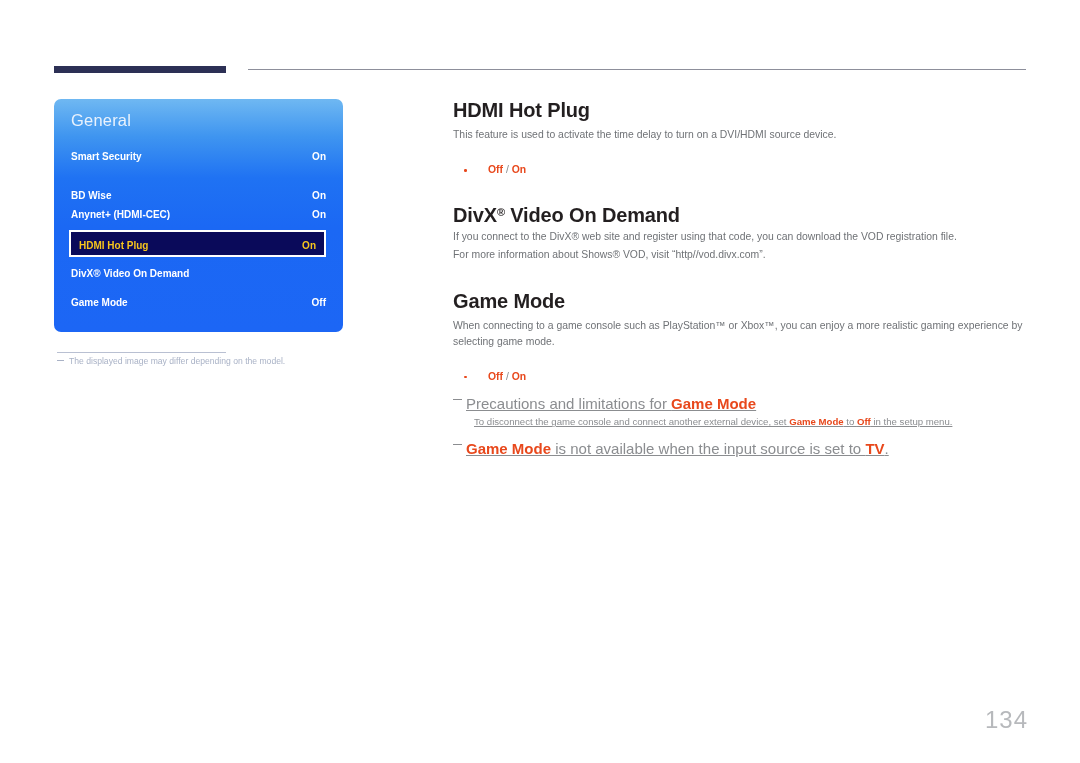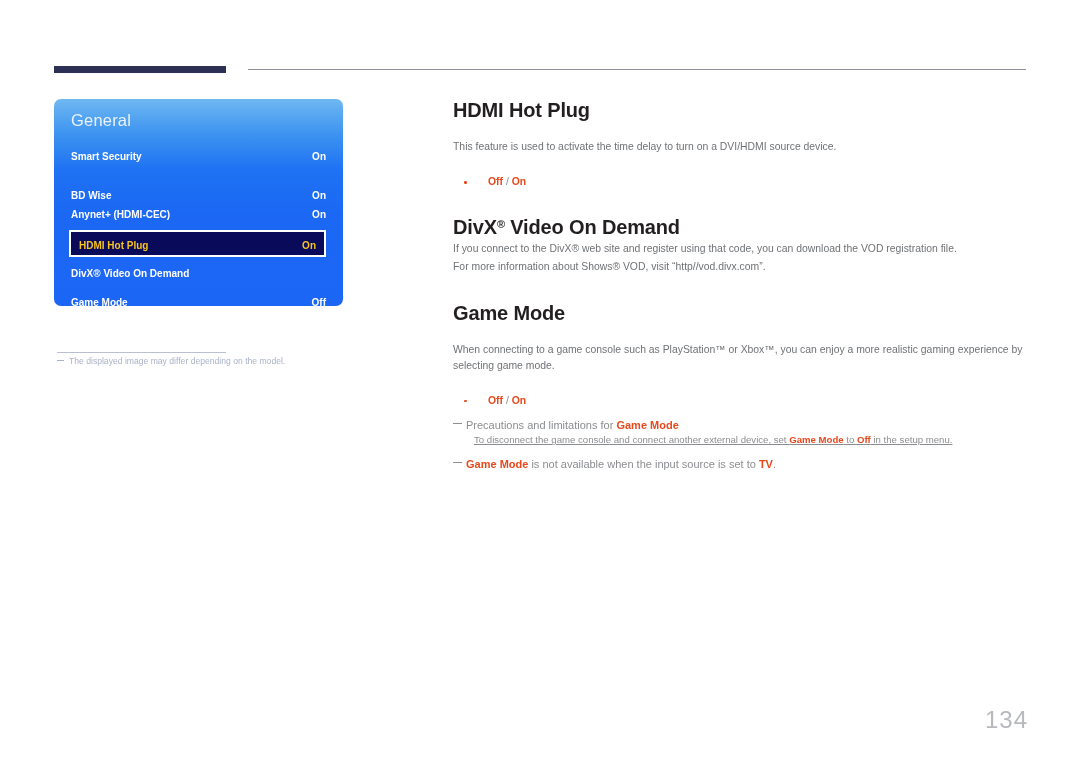--- a/index.html
+++ b/index.html
@@ -40,21 +40,21 @@
     height: 1px;
     background: #8d8f9b;
   }
 
   
   #osd-panel {
     position: absolute;
     left: 54px;
     top: 99px;
     width: 289px;
-    height: 207px;
+    height: 233px;
     border-radius: 7px;
     background: linear-gradient(to bottom,
         #6fb8f2 0%,
         #3f95f0 16%,
         #1f72f3 34%,
         #1b68f4 55%,
         #1c66f5 100%);
     overflow: hidden;
   }
   #osd-panel .osd-title {
@@ -179,46 +179,47 @@
   }
   .bullet-line .opts {
     display: inline-block;
     margin-left: 24px;
     font-weight: bold;
   }
   .bullet-line .opts .opt { color: #e8481c; }
   .bullet-line .opts .sep { color: #8b8d90; font-weight: normal; }
 
   .note-line {
-    font-size: 11px;
+    font-size: 15px;
     color: #8b8d90;
     line-height: 1.5;
     position: relative;
     padding-left: 13px;
+    text-decoration: underline;
   }
   .note-line .lead-dash {
     position: absolute;
     left: 0;
     top: 6px;
     width: 9px;
     height: 1.6px;
     background: #8b8d90;
   }
   .note-line .em { color: #e8481c; font-weight: bold; }
   .note-sub {
     font-size: 9.6px;
     color: #8b8d90;
     line-height: 1.5;
     padding-left: 21px;
     text-decoration: underline;
   }
   .note-sub .em { color: #e8481c; font-weight: bold; }
 
   .sp-h1 { margin-top: 0; }
-  .sp-p  { margin-top: 17px; }
+  .sp-p  { margin-top: 5px; }
   .sp-b  { margin-top: 19px; }
   .sp-h2 { margin-top: 26px; }
   .sp-l  { margin-top: 2px; }
   .sp-n  { margin-top: 8px; }
 
   
   #page-number {
     position: absolute;
     right: 52px;
     top: 706px;

